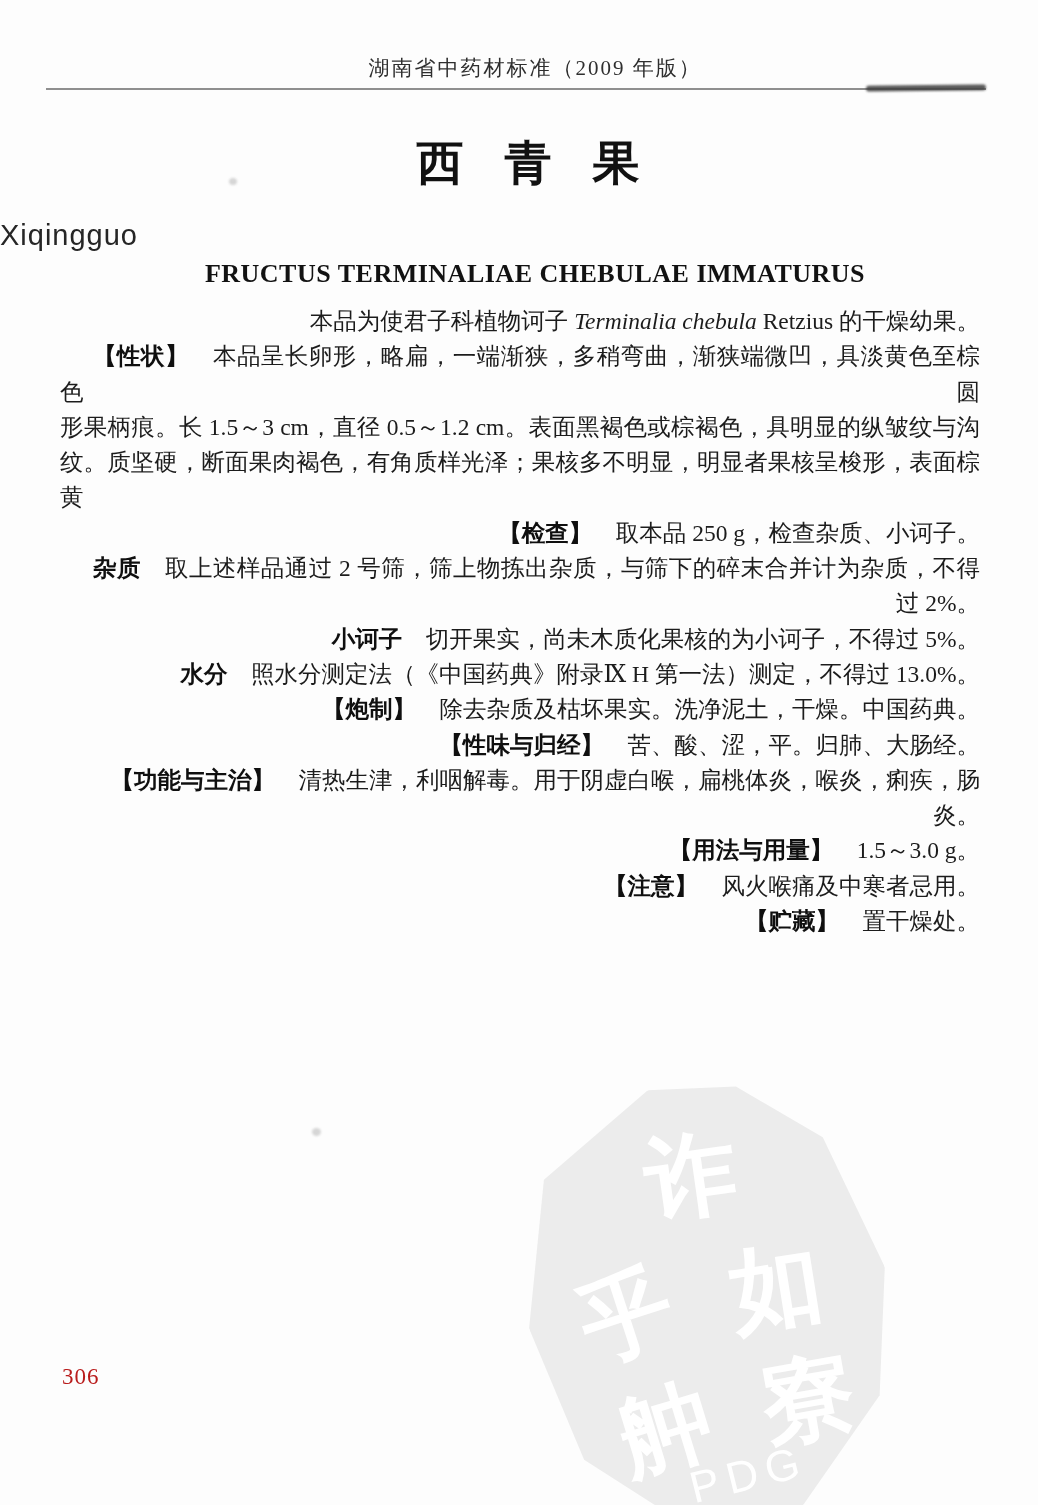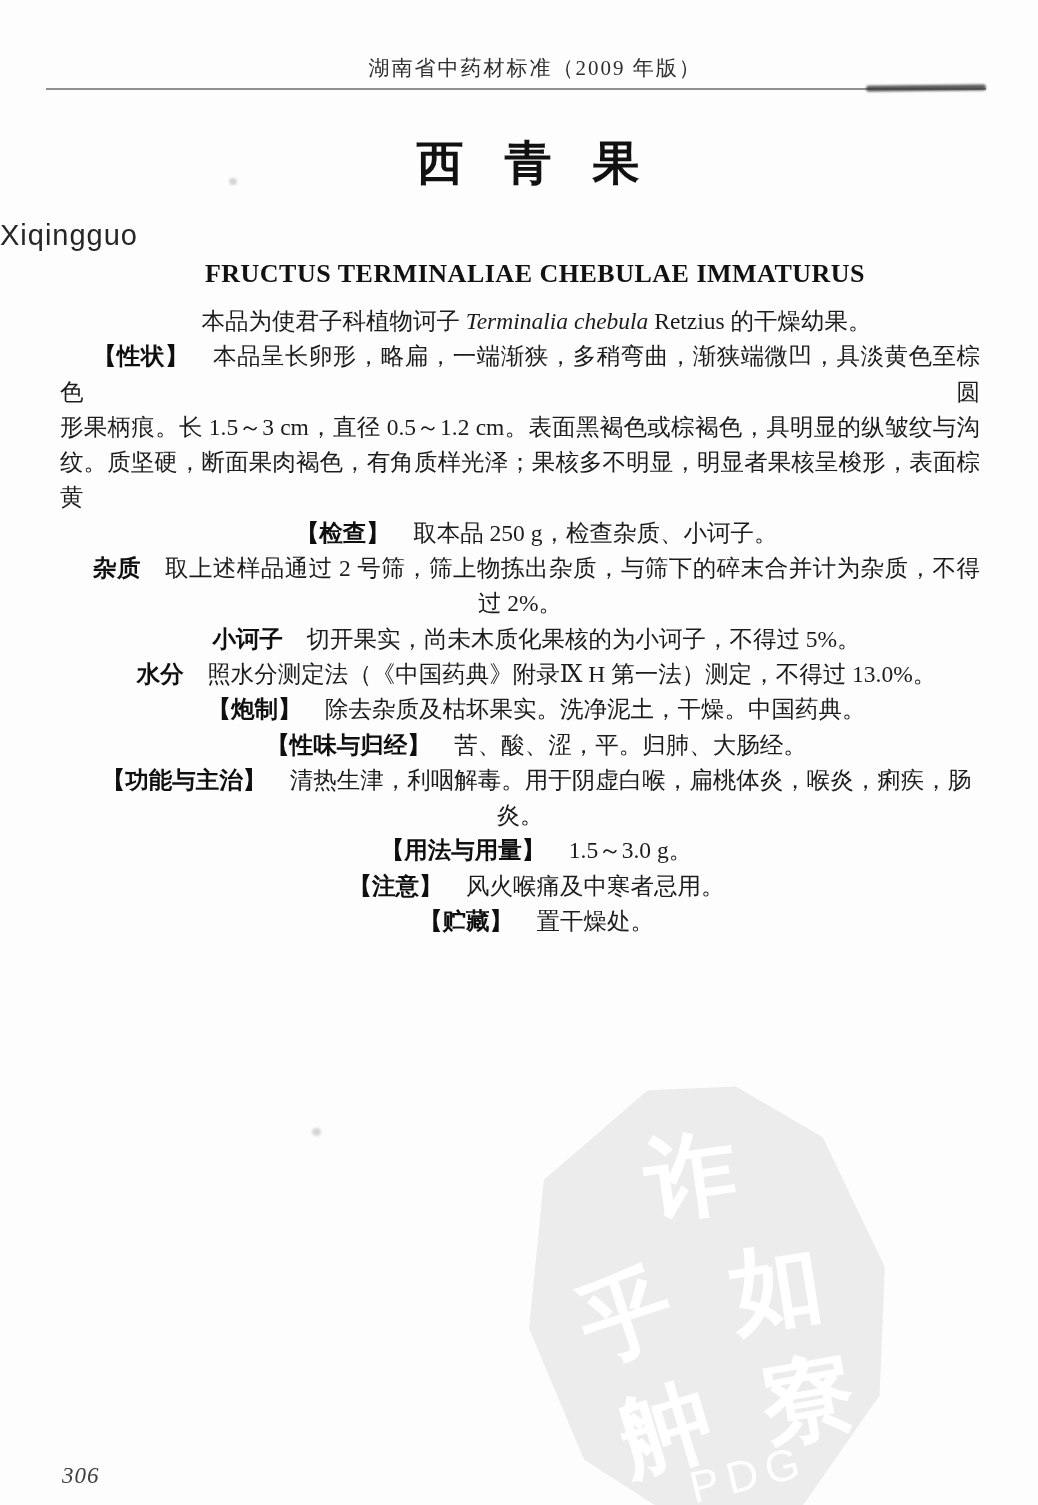--- a/index.html
+++ b/index.html
@@ -45,33 +45,33 @@
     position:absolute;top:259px;left:0;width:100%;
     text-align:center;
     font-size:26px;font-weight:700;letter-spacing:.5px;color:#121212;
   }
   
   .body-text{
     position:absolute;top:304px;left:60px;width:920px;
   }
   .tline{
     font-size:23.5px;line-height:35.3px;
-    text-align:center;color:#1c1c1c;
+    text-align:right;color:#1c1c1c;
   }
   .tline.fill{text-align:justify;text-align-last:justify;}
   .tline.indent{text-indent:33px;}
   .lbl{
     font-family:"Liberation Sans","DejaVu Sans",sans-serif;
     font-weight:700;color:#0f0f0f;
   }
   .lat-i{font-style:italic;}
   
   .page-number{
-    position:absolute;top:1463px;left:62px;
-    font-size:23px;letter-spacing:1px;color:#404040;font-style:italic;
+    position:absolute;top:1364px;left:62px;
+    font-size:23px;letter-spacing:1px;color:#b91c1c;
   }
   
   .watermark{
     position:absolute;top:1082px;left:528px;width:360px;height:440px;
     transform:rotate(-14deg);
     pointer-events:none;
   }
   .wm-blob{
     position:absolute;inset:0;
     background:#ececec;

